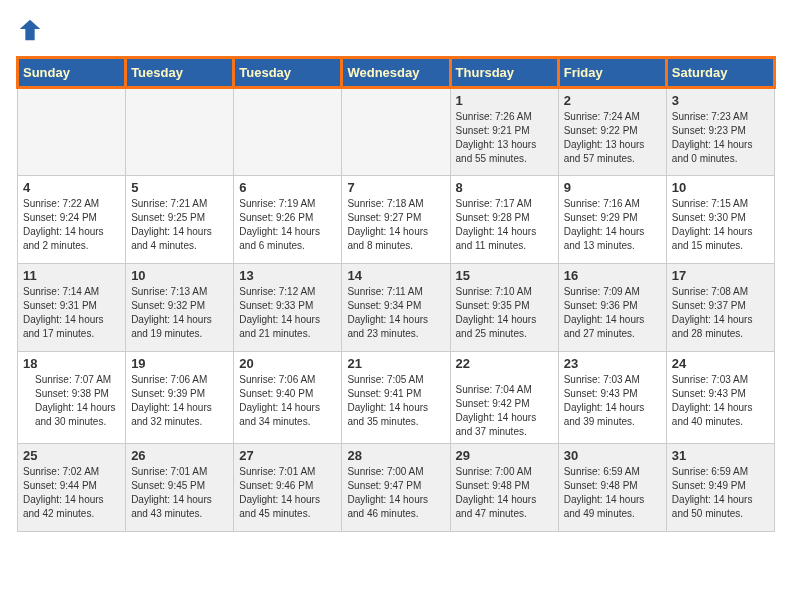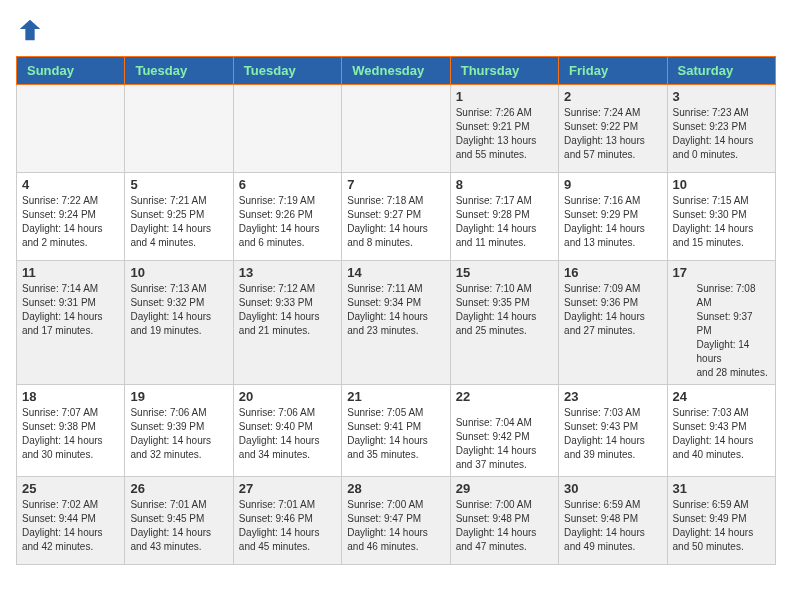--- a/index.html
+++ b/index.html
@@ -52,26 +52,26 @@
       font-size: 14px;
       color: #333;
     }
     table {
       width: 100%;
       border-collapse: collapse;
       table-layout: fixed;
     }
     th {
       background-color: #2962a8;
-      color: #86efac;
+      color: #fef9c3;
       text-align: left;
-      padding: 6px 10px;
+      padding: 6px 4px;
       font-size: 13px;
       font-weight: bold;
-      border: 1px solid #f97316;
+      border: 3px solid #f97316;
     }
     td {
       border: 1px solid #ccc;
       vertical-align: top;
       padding: 4px 5px;
       background: #fff;
       min-height: 80px;
       height: 88px;
     }
     td.empty {
@@ -240,30 +240,30 @@
         </td>
         <td class="shaded">
           <div class="day-num">16</div>
           <div class="day-info" style="white-space: pre-line;">Sunrise: 7:09 AM
 Sunset: 9:36 PM
 Daylight: 14 hours
 and 27 minutes.</div>
         </td>
         <td class="shaded">
           <div class="day-num">17</div>
-          <div class="day-info" style="white-space: pre-line; margin-left: 24px;">Sunrise: 7:08 AM
+          <div class="day-info" style="white-space: pre-line;">Sunrise: 7:08 AM
 Sunset: 9:37 PM
 Daylight: 14 hours
 and 28 minutes.</div>
         </td>
       </tr>
       <tr>
         <td>
           <div class="day-num">18</div>
-          <div class="day-info" style="white-space: pre-line;">Sunrise: 7:07 AM
+          <div class="day-info" style="white-space: pre-line; margin-left: 12px;">Sunrise: 7:07 AM
 Sunset: 9:38 PM
 Daylight: 14 hours
 and 30 minutes.</div>
         </td>
         <td>
           <div class="day-num">19</div>
           <div class="day-info" style="white-space: pre-line;">Sunrise: 7:06 AM
 Sunset: 9:39 PM
 Daylight: 14 hours
 and 32 minutes.</div>

